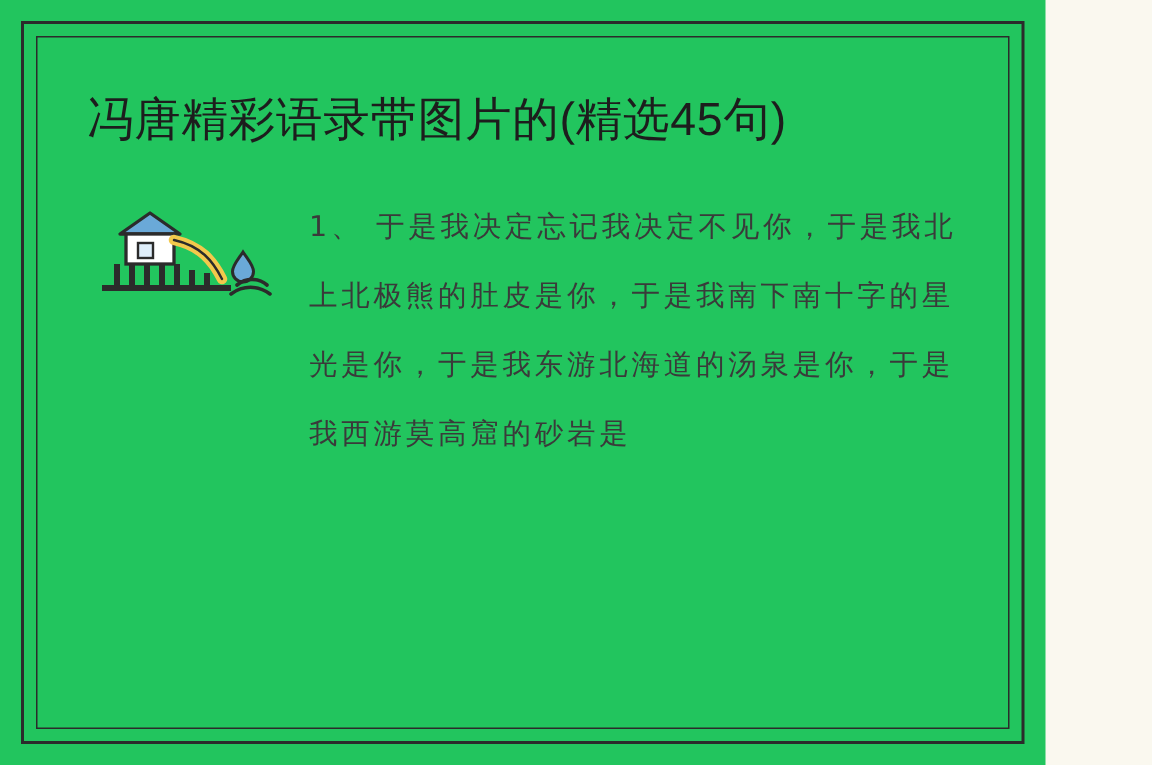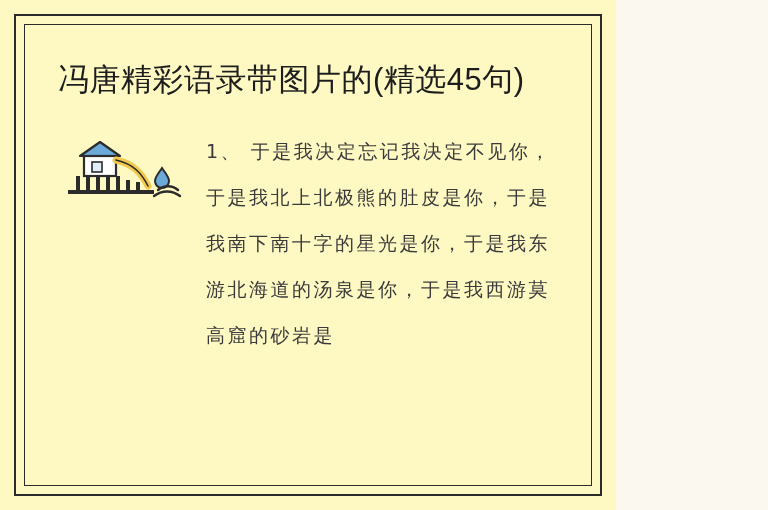--- a/index.html
+++ b/index.html
@@ -8,23 +8,23 @@
   }
   body {
     width: 768px;
     height: 510px;
     background: #faf8ef;
     font-family: "Liberation Sans", sans-serif;
     overflow: hidden;
   }
   .page {
     position: relative;
-    width: 616px;
+    width: 697px;
     height: 510px;
-    background: #fef9c3;
+    background: #22c55e;
     box-sizing: border-box;
   }
   
   .frame-outer {
     position: absolute;
     left: 14px;
     top: 14px;
     right: 14px;
     bottom: 14px;
     border: 2px solid #2b2b2b;

